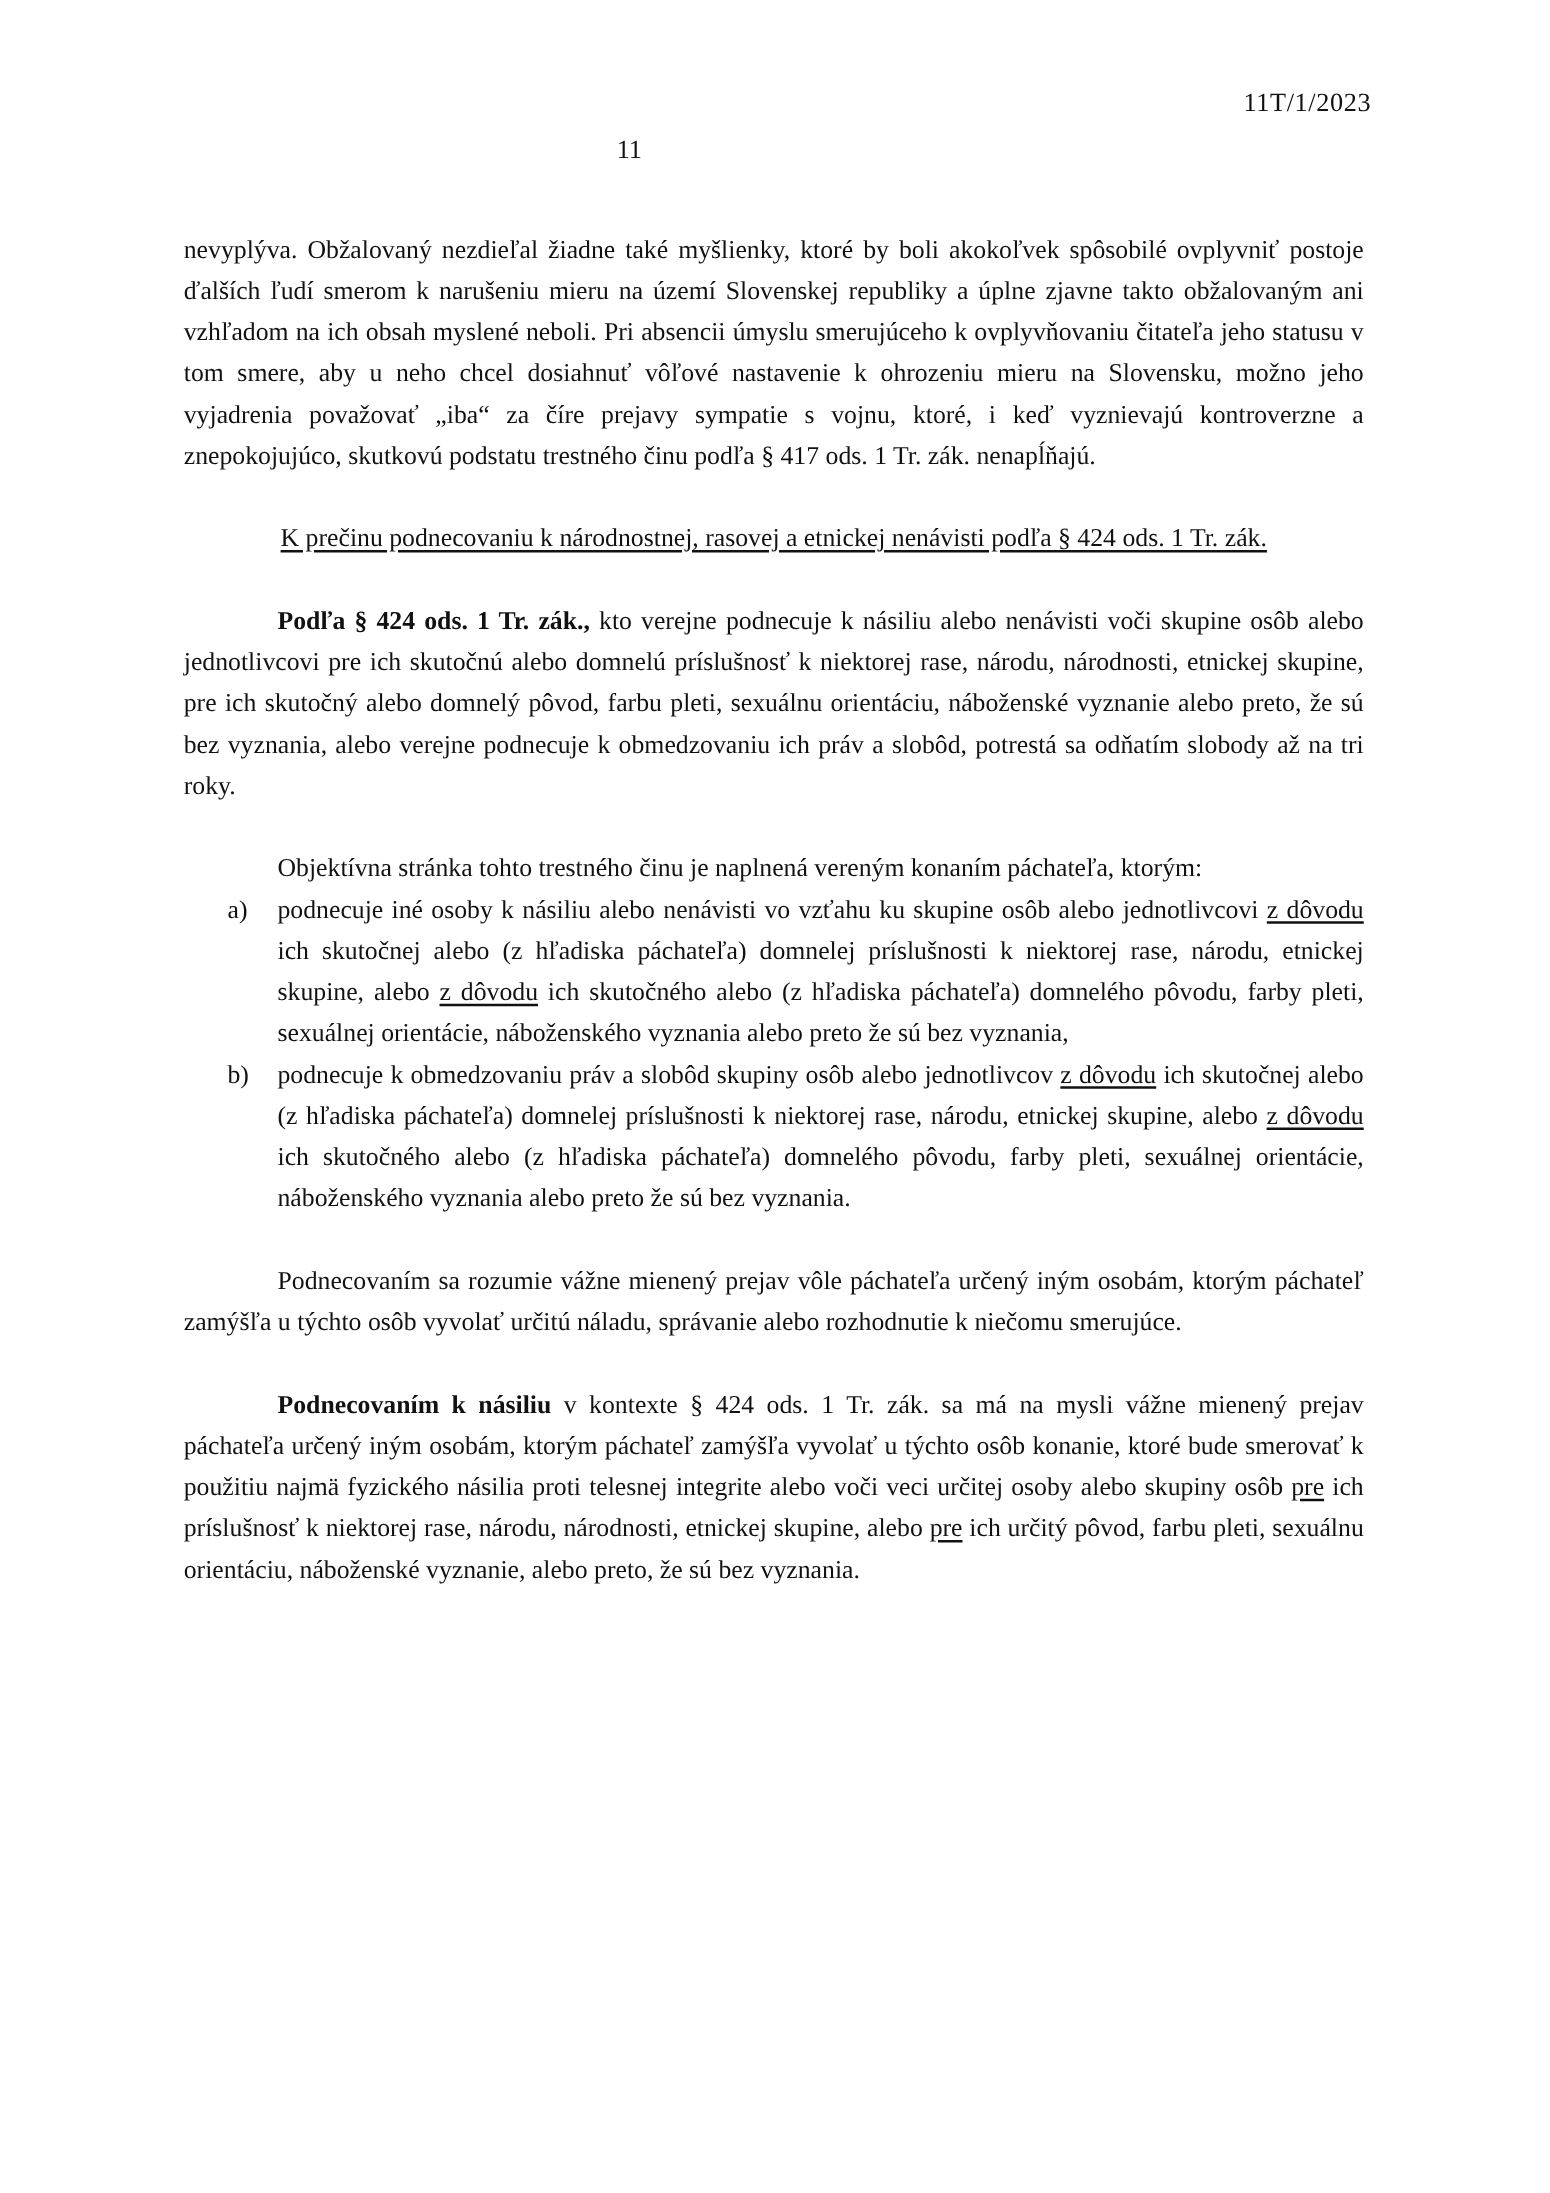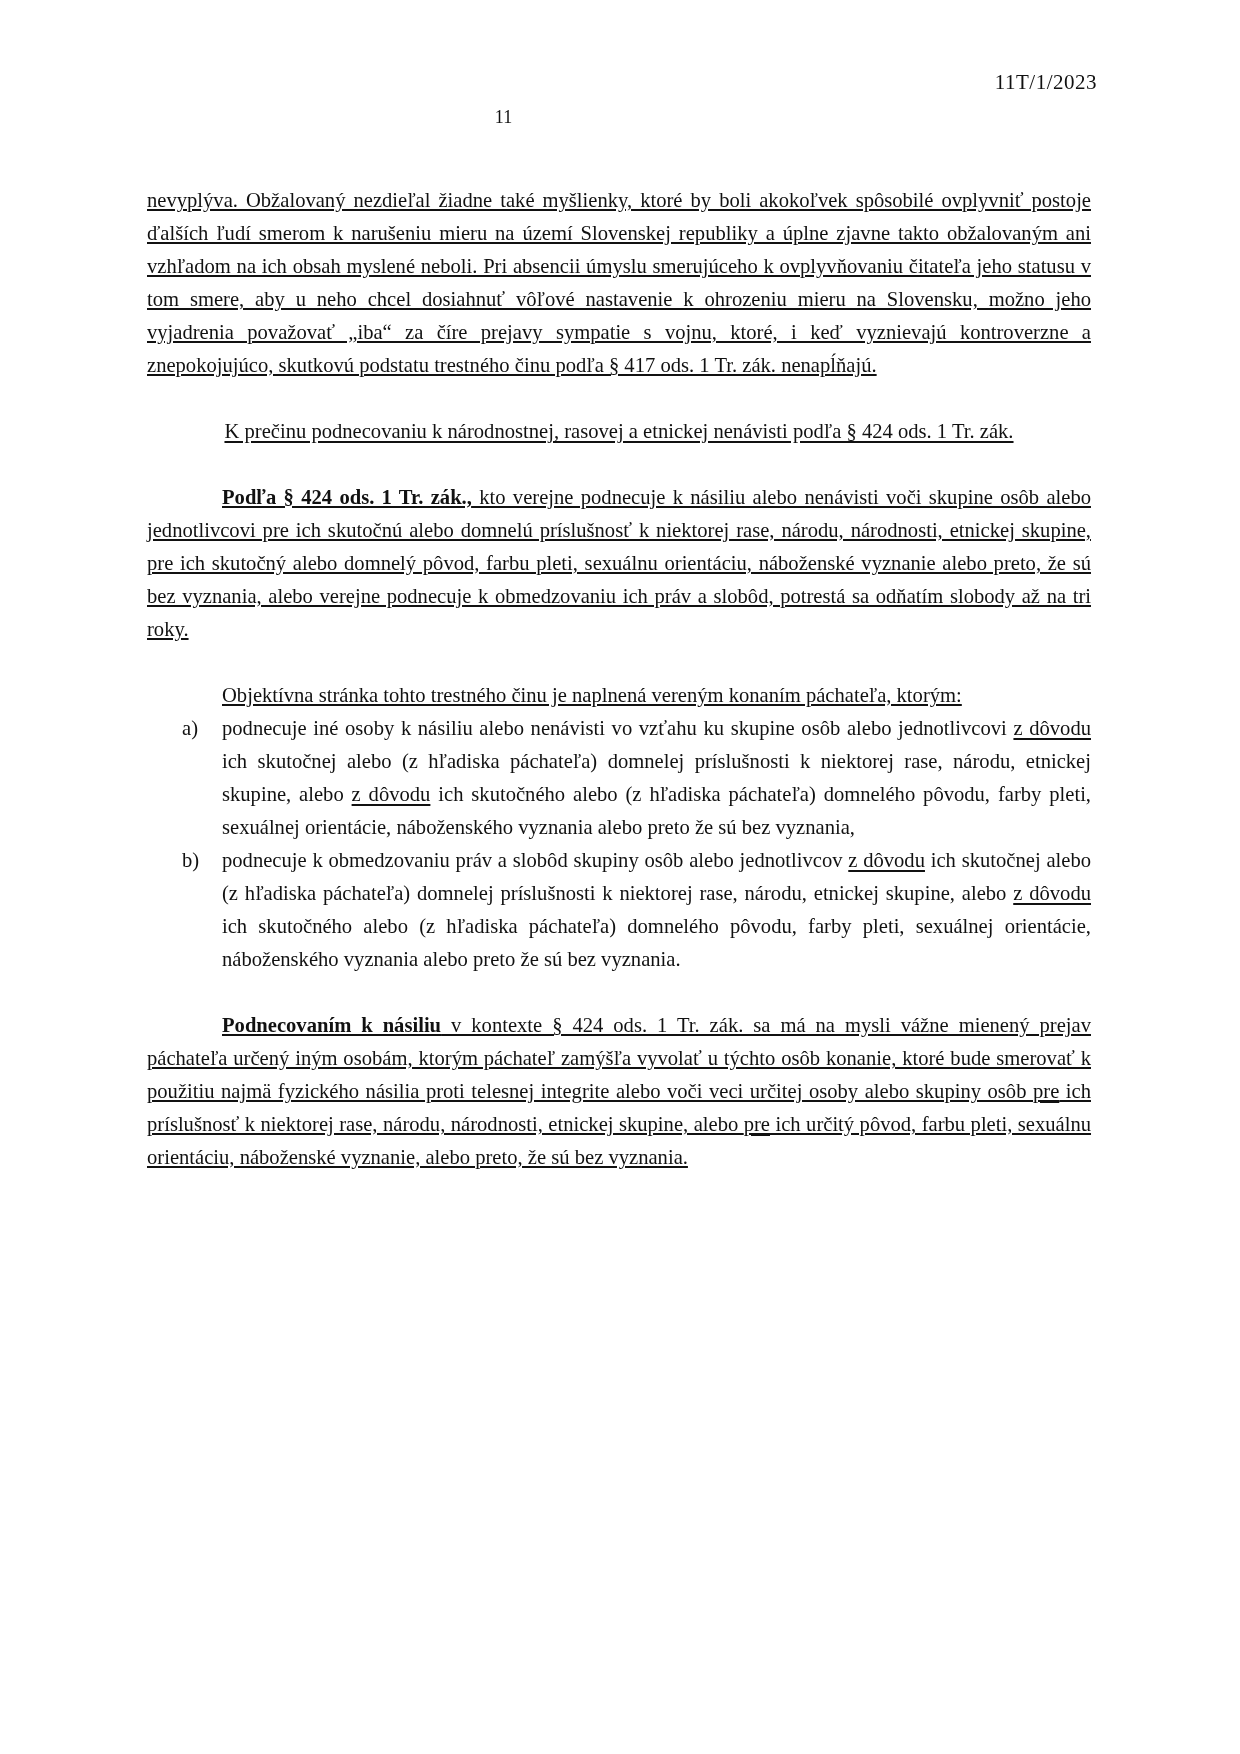--- a/index.html
+++ b/index.html
@@ -7,27 +7,27 @@
       width: 1240px; height: 1754px; position: relative; overflow: hidden;
       font-family: "Liberation Serif", "DejaVu Serif", serif;
       color: #111111;
     }
     .case-no {
       position: absolute; top: 70px; right: 143px;
       font-size: 21px; letter-spacing: 0.5px; margin-left: 24px;
     }
     .page-no {
       position: absolute; top: 107px; left: 0; width: 1007px;
-      text-align: center; font-size: 18px;
+      text-align: center; font-size: 21px;
     }
     .content {
       position: absolute; top: 184px; left: 147px; width: 944px;
       font-size: 20.6px; line-height: 33px; text-align: justify;
     }
-    .content p { margin: 0 0 33px 0; text-decoration: underline; }
+    .content p { margin: 0 0 33px 0; }
     .content p.indent { text-indent: 75px; }
     .heading {
       text-align: center; margin: 0 0 33px 0;
     }
     .heading span { text-decoration: underline; text-underline-offset: 3px; text-align: right; }
     .u { text-decoration: underline; text-decoration-thickness: 2px; text-underline-offset: 3px; }
     b { font-weight: bold; }
     .list { margin: 0 0 33px 0; padding: 0; list-style: none; }
     .list li { position: relative; padding-left: 75px; text-align: justify; }
     .list li .marker { position: absolute; left: 35px; top: 0; }
@@ -54,15 +54,16 @@
     <li>
       <span class="marker">a)</span>
       <span>podnecuje iné osoby k násiliu alebo nenávisti vo vzťahu ku skupine osôb alebo jednotlivcovi </span><span class="u">z dôvodu</span><span> ich skutočnej alebo (z hľadiska páchateľa) domnelej príslušnosti k niektorej rase, národu, etnickej skupine, alebo </span><span class="u">z dôvodu</span><span> ich skutočného alebo (z hľadiska páchateľa) domnelého pôvodu, farby pleti, sexuálnej orientácie, náboženského vyznania alebo preto že sú bez vyznania,</span>
     </li>
     <li>
       <span class="marker">b)</span>
       <span>podnecuje k obmedzovaniu práv a slobôd skupiny osôb alebo jednotlivcov </span><span class="u">z dôvodu</span><span> ich skutočnej alebo (z hľadiska páchateľa) domnelej príslušnosti k niektorej rase, národu, etnickej skupine, alebo </span><span class="u">z dôvodu</span><span> ich skutočného alebo (z hľadiska páchateľa) domnelého pôvodu, farby pleti, sexuálnej orientácie, náboženského vyznania alebo preto že sú bez vyznania.</span>
     </li>
   </ul>
 
+  <p class="indent">Podnecovaním sa rozumie vážne mienený prejav vôle páchateľa určený iným osobám, ktorým páchateľ zamýšľa u týchto osôb vyvolať určitú náladu, správanie alebo rozhodnutie k niečomu smerujúce.</p>
 
   <p class="indent"><b>Podnecovaním k násiliu</b><span> v kontexte § 424 ods. 1 Tr. zák. sa má na mysli vážne mienený prejav páchateľa určený iným osobám, ktorým páchateľ zamýšľa vyvolať u týchto osôb konanie, ktoré bude smerovať k použitiu najmä fyzického násilia proti telesnej integrite alebo voči veci určitej osoby alebo skupiny osôb </span><span class="u">pre</span><span> ich príslušnosť k niektorej rase, národu, národnosti, etnickej skupine, alebo </span><span class="u">pre</span><span> ich určitý pôvod, farbu pleti, sexuálnu orientáciu, náboženské vyznanie, alebo preto, že sú bez vyznania.</span></p>
 </div>
 
 </body></html>

